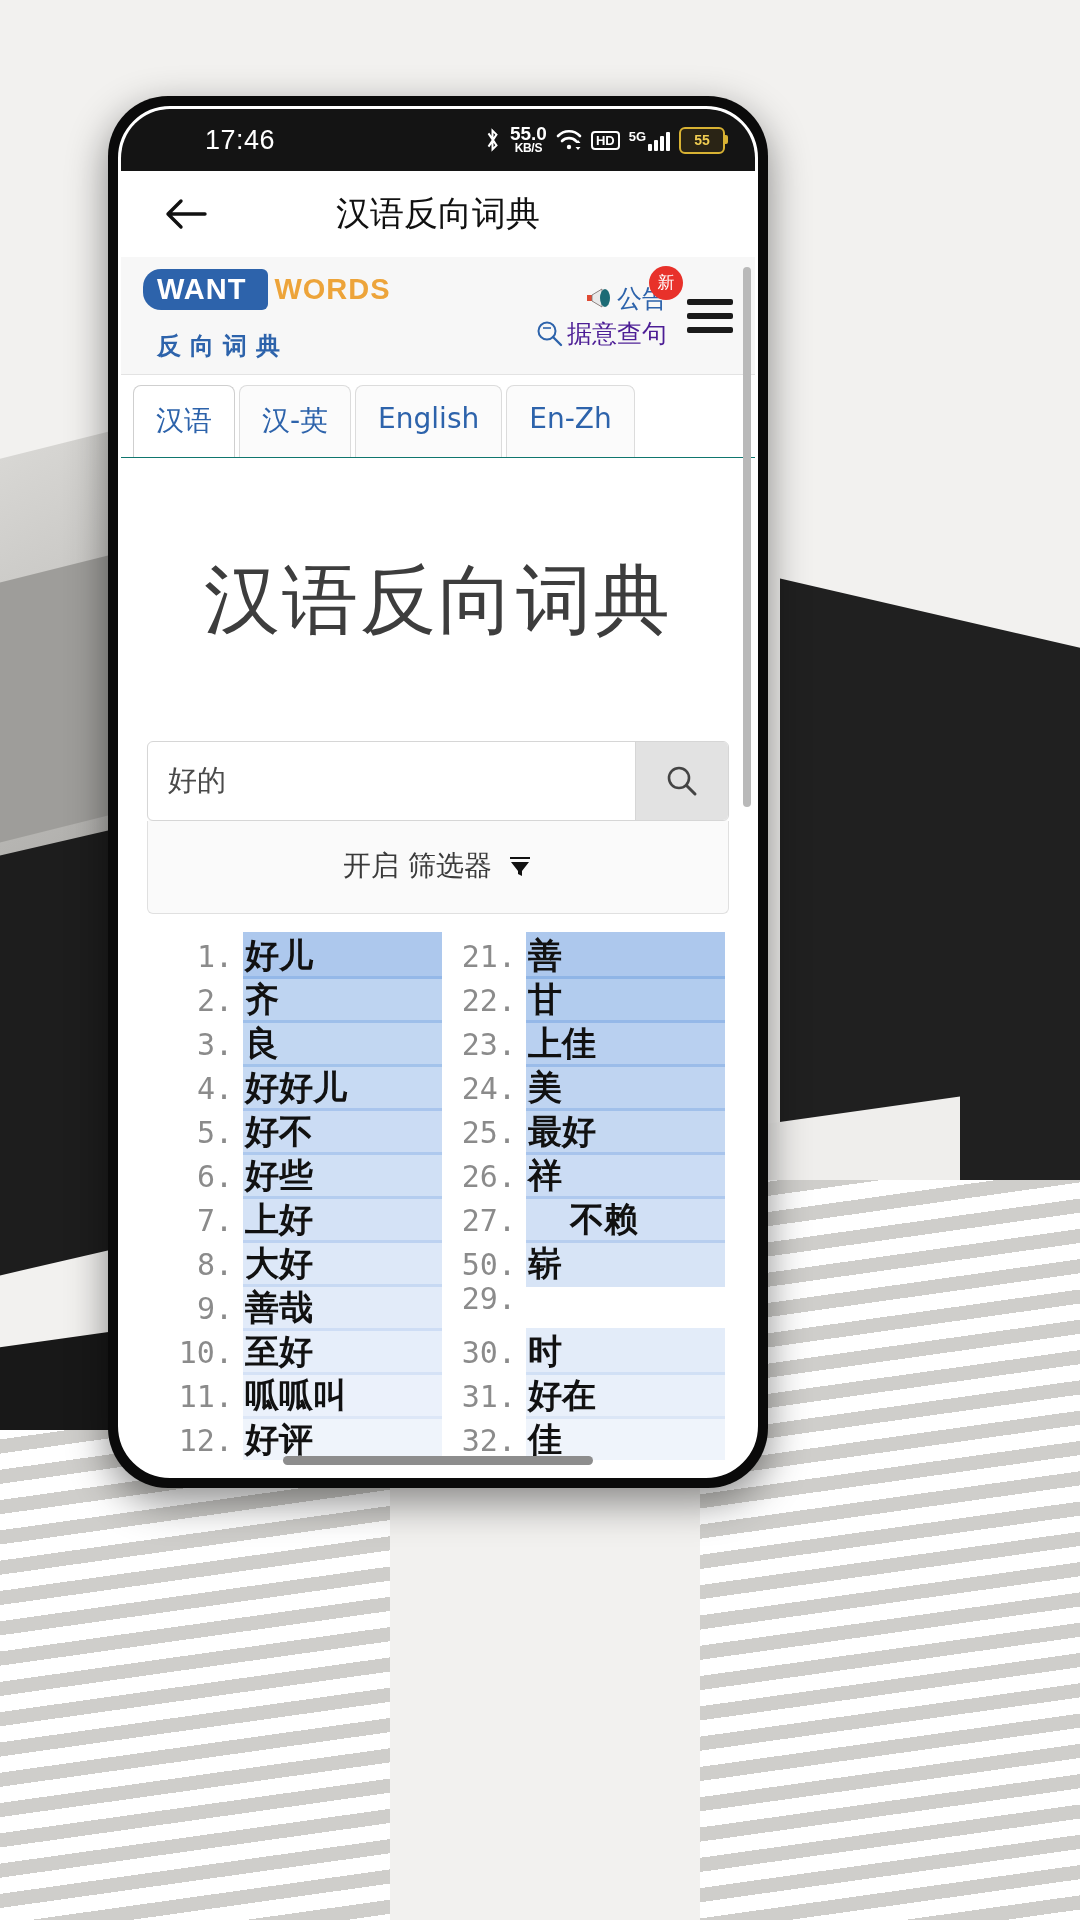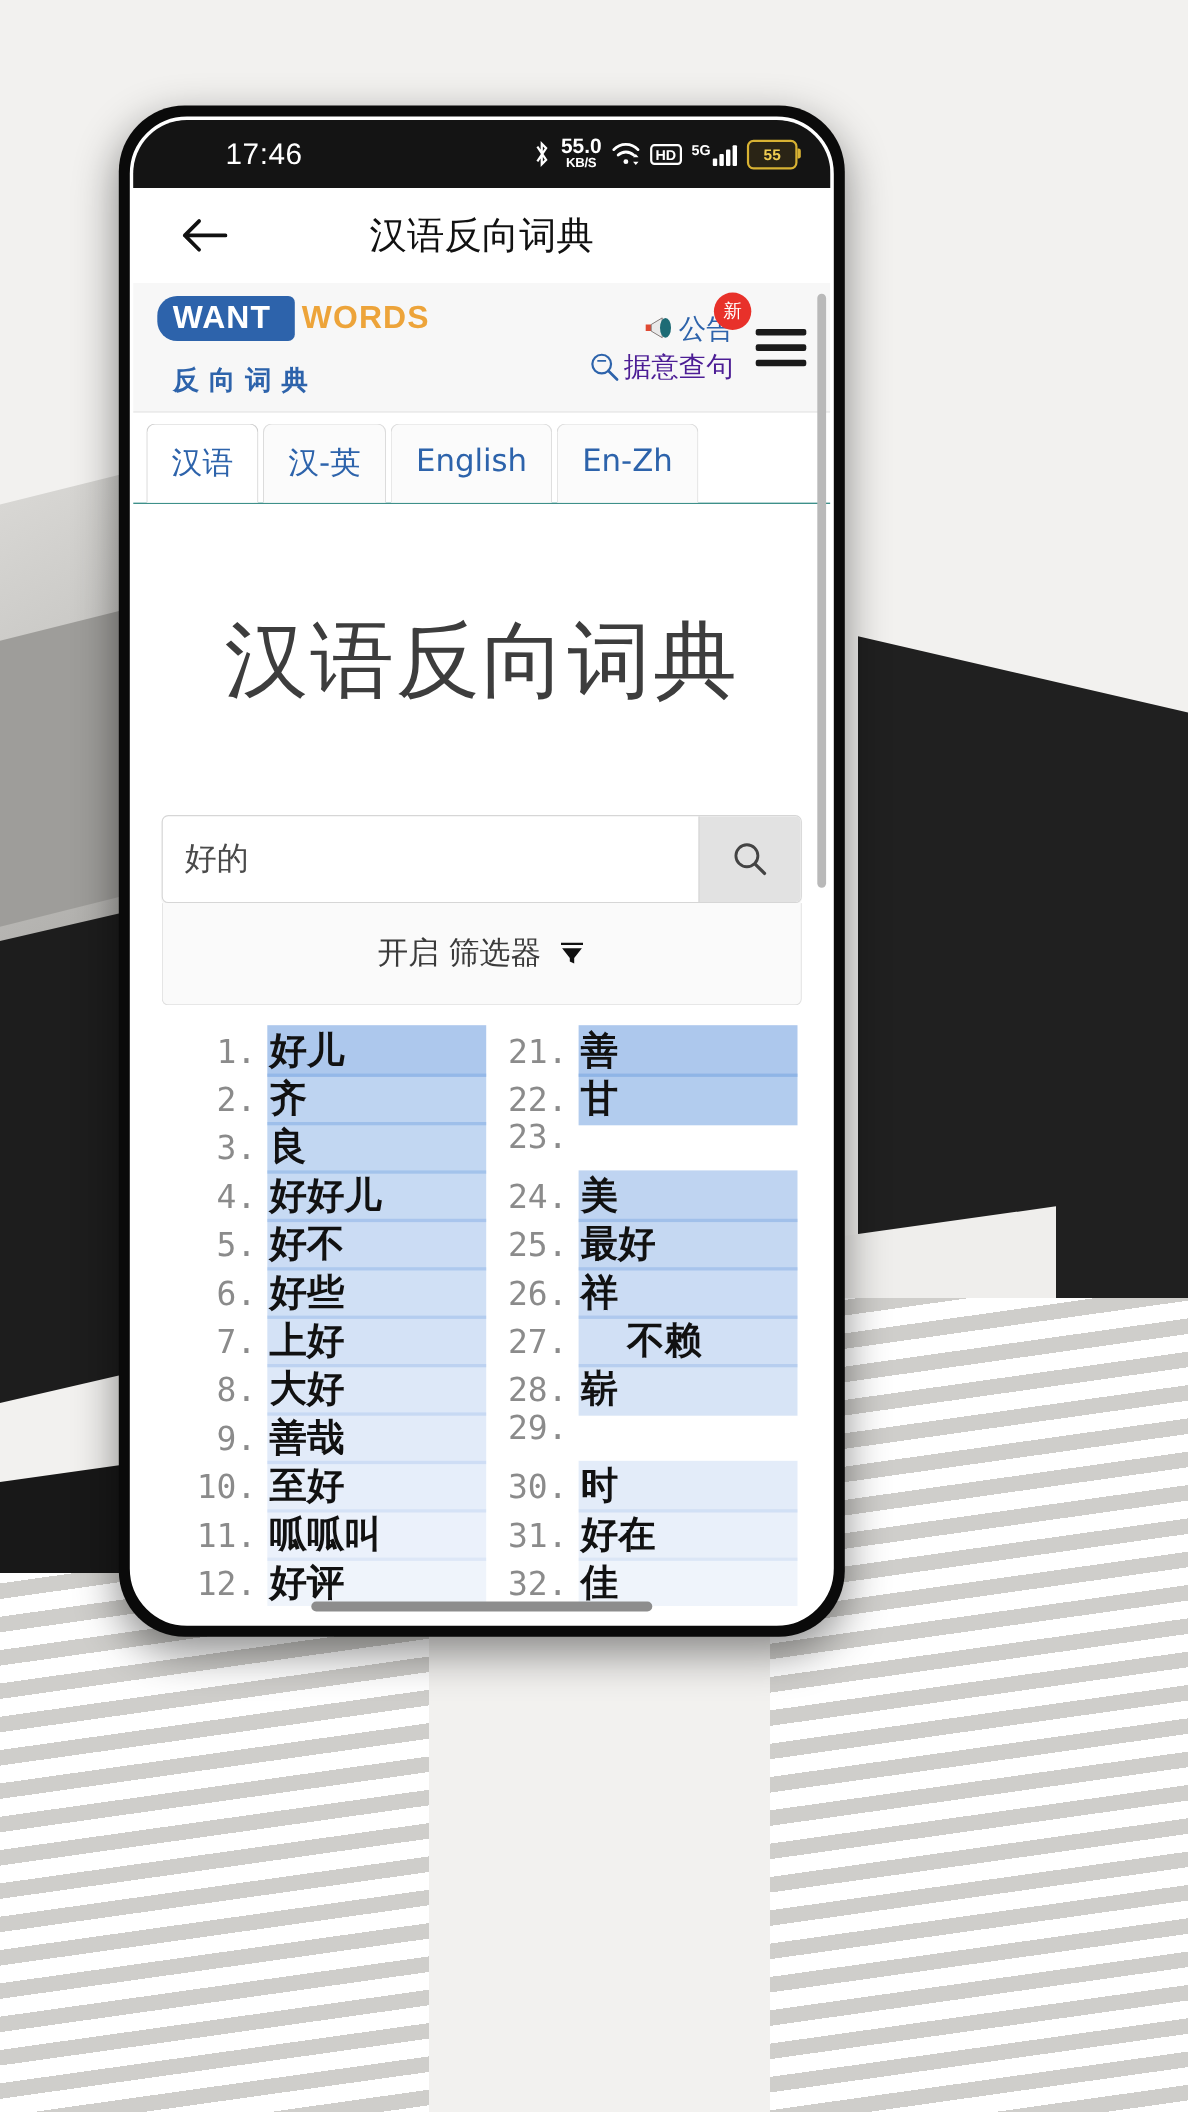--- a/index.html
+++ b/index.html
@@ -547,39 +547,40 @@
             <div class="res-item">
               <span class="res-num">21.</span>
               <span class="res-word" style="background: rgba(122, 166, 226, 0.62);">善</span>
             </div>
             <div class="res-item">
               <span class="res-num">22.</span>
               <span class="res-word" style="background: rgba(122, 166, 226, 0.576);">甘</span>
             </div>
             <div class="res-item">
               <span class="res-num">23.</span>
+              <span class="res-word" style="background: rgba(122, 166, 226, 0.53);">上佳</span>
             </div>
             <div class="res-item">
               <span class="res-num">24.</span>
               <span class="res-word" style="background: rgba(122, 166, 226, 0.482);">美</span>
             </div>
             <div class="res-item">
               <span class="res-num">25.</span>
               <span class="res-word" style="background: rgba(122, 166, 226, 0.44);">最好</span>
             </div>
             <div class="res-item">
               <span class="res-num">26.</span>
               <span class="res-word" style="background: rgba(122, 166, 226, 0.392);">祥</span>
             </div>
             <div class="res-item">
               <span class="res-num">27.</span>
               <span class="res-word" style="background: rgba(122, 166, 226, 0.345); padding-left: 44px;">不赖</span>
             </div>
             <div class="res-item">
-              <span class="res-num">28.</span>
+              <span class="res-num">50.</span>
               <span class="res-word" style="background: rgba(122, 166, 226, 0.3);">崭</span>
             </div>
             <div class="res-item">
               <span class="res-num">29.</span>
             </div>
             <div class="res-item">
               <span class="res-num">30.</span>
               <span class="res-word" style="background: rgba(122, 166, 226, 0.21);">时</span>
             </div>
             <div class="res-item">

